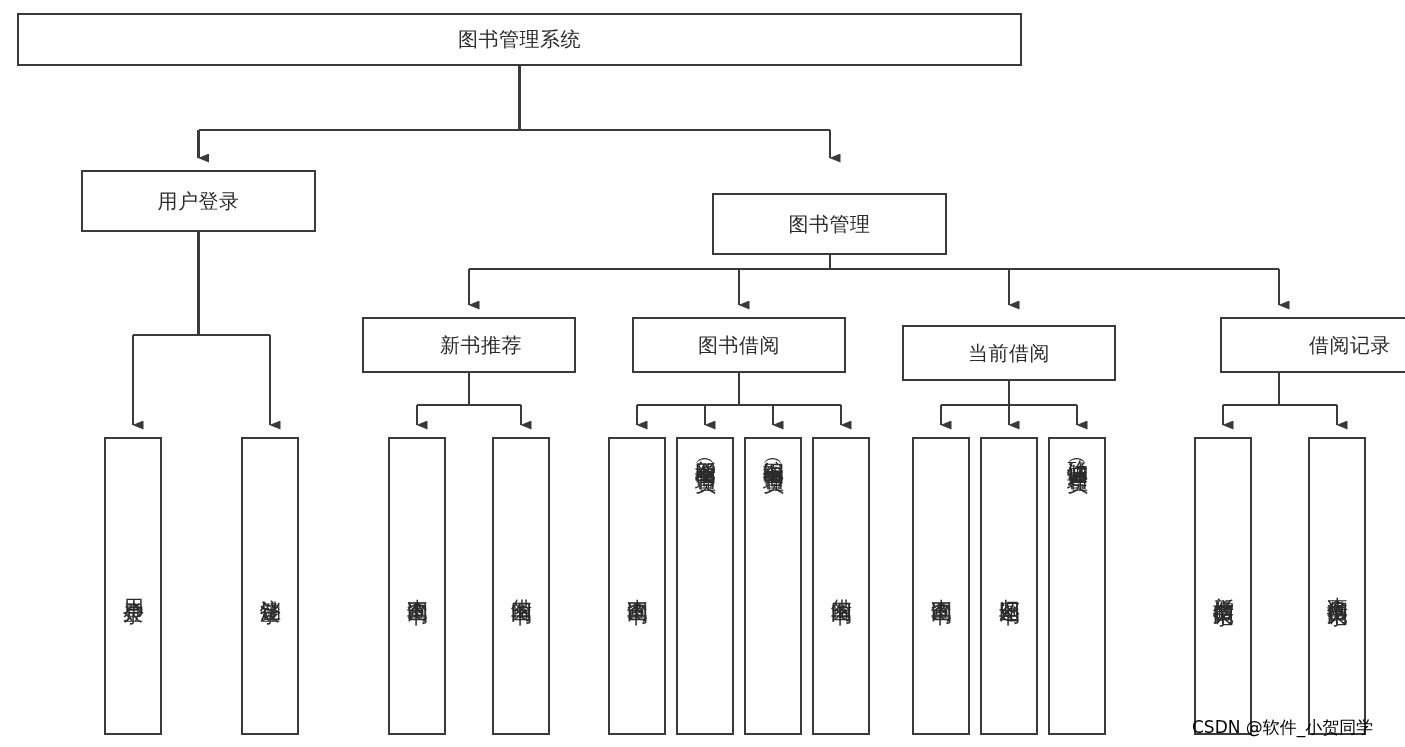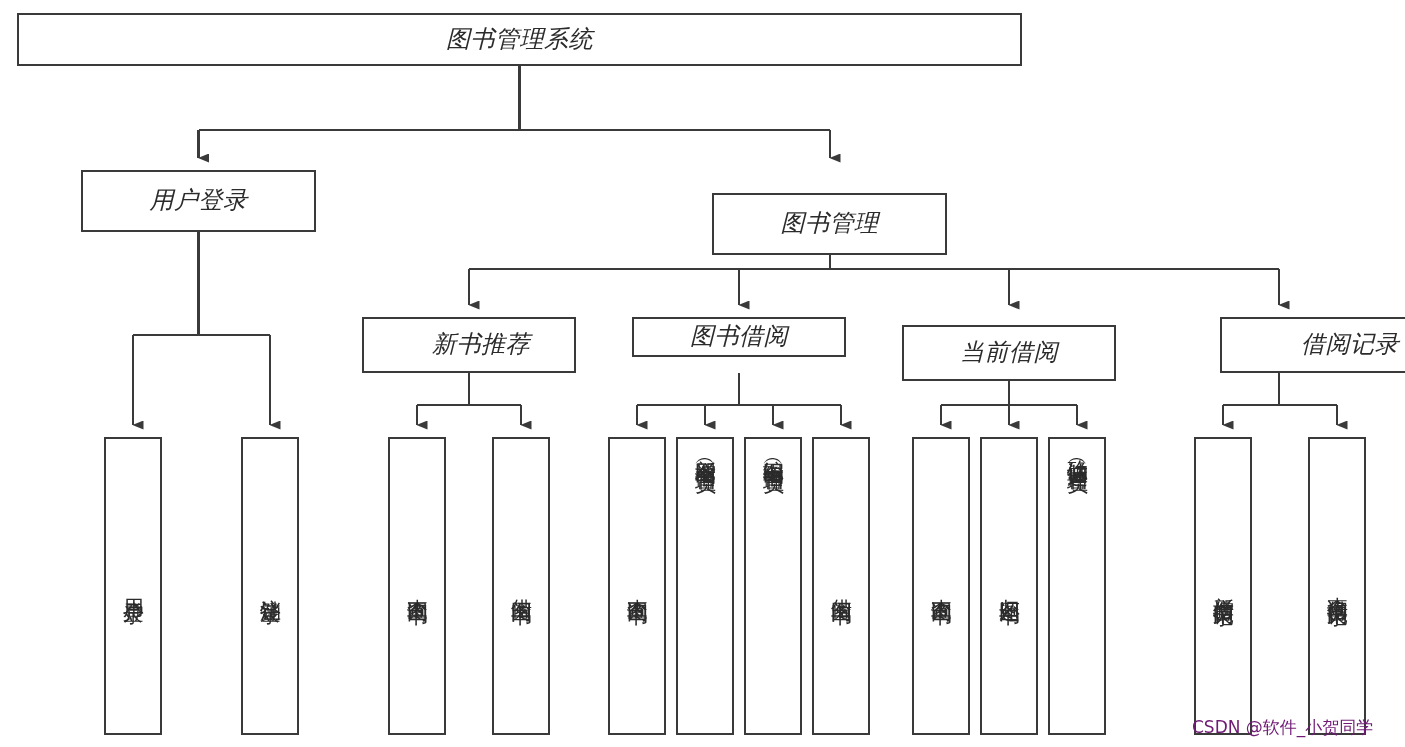--- a/index.html
+++ b/index.html
@@ -37,23 +37,22 @@
     color: #2b2b2b;
   }
   .node-label {
     display: block;
     text-align: center;
     line-height: 1.05;
     letter-spacing: 0.5px;
   }
   
   .node.horiz .node-label {
-    font-size: 24px;
+    font-size: 20px;
     white-space: nowrap;
-    font-style: italic;
   }
   
   .node.vert {
     align-items: flex-start;
     padding-top: 4px;
   }
   .node.vert .node-label {
     writing-mode: vertical-rl;
     text-orientation: upright;
     font-size: 21px;
@@ -61,21 +60,21 @@
     letter-spacing: 2px;
     white-space: nowrap;
     margin: 0 auto;
   }
   .node.vert.centered {
     align-items: center;
     padding-top: 0;
   }
   .watermark {
     position: absolute;
-    color: #701a75;
+    color: #000000;
     font-size: 17px;
     white-space: nowrap;
     font-family: "DejaVu Sans", "Liberation Sans", sans-serif;
   }
 </style>
 </head>
 <body>
 
 <div id="diagram-root">
 
@@ -139,21 +138,21 @@
   </div>
 
   <div class="node horiz" style="left:712px; top:170px; width:235px; height:62px;margin-top:23px;">
     <span class="node-label">图书管理</span>
   </div>
 
   <div class="node horiz" style="left:362px; top:317px; width:214px; height:56px;padding-left:24px;">
     <span class="node-label">新书推荐</span>
   </div>
 
-  <div class="node horiz" style="left:632px; top:317px; width:214px; height:40px;">
+  <div class="node horiz" style="left:632px; top:317px; width:214px; height:56px;">
     <span class="node-label">图书借阅</span>
   </div>
 
   <div class="node horiz" style="left:902px; top:317px; width:214px; height:56px;margin-top:8px;">
     <span class="node-label">当前借阅</span>
   </div>
 
   <div class="node horiz" style="left:1220px; top:317px; width:214px; height:56px;padding-left:46px;">
     <span class="node-label">借阅记录</span>
   </div>

